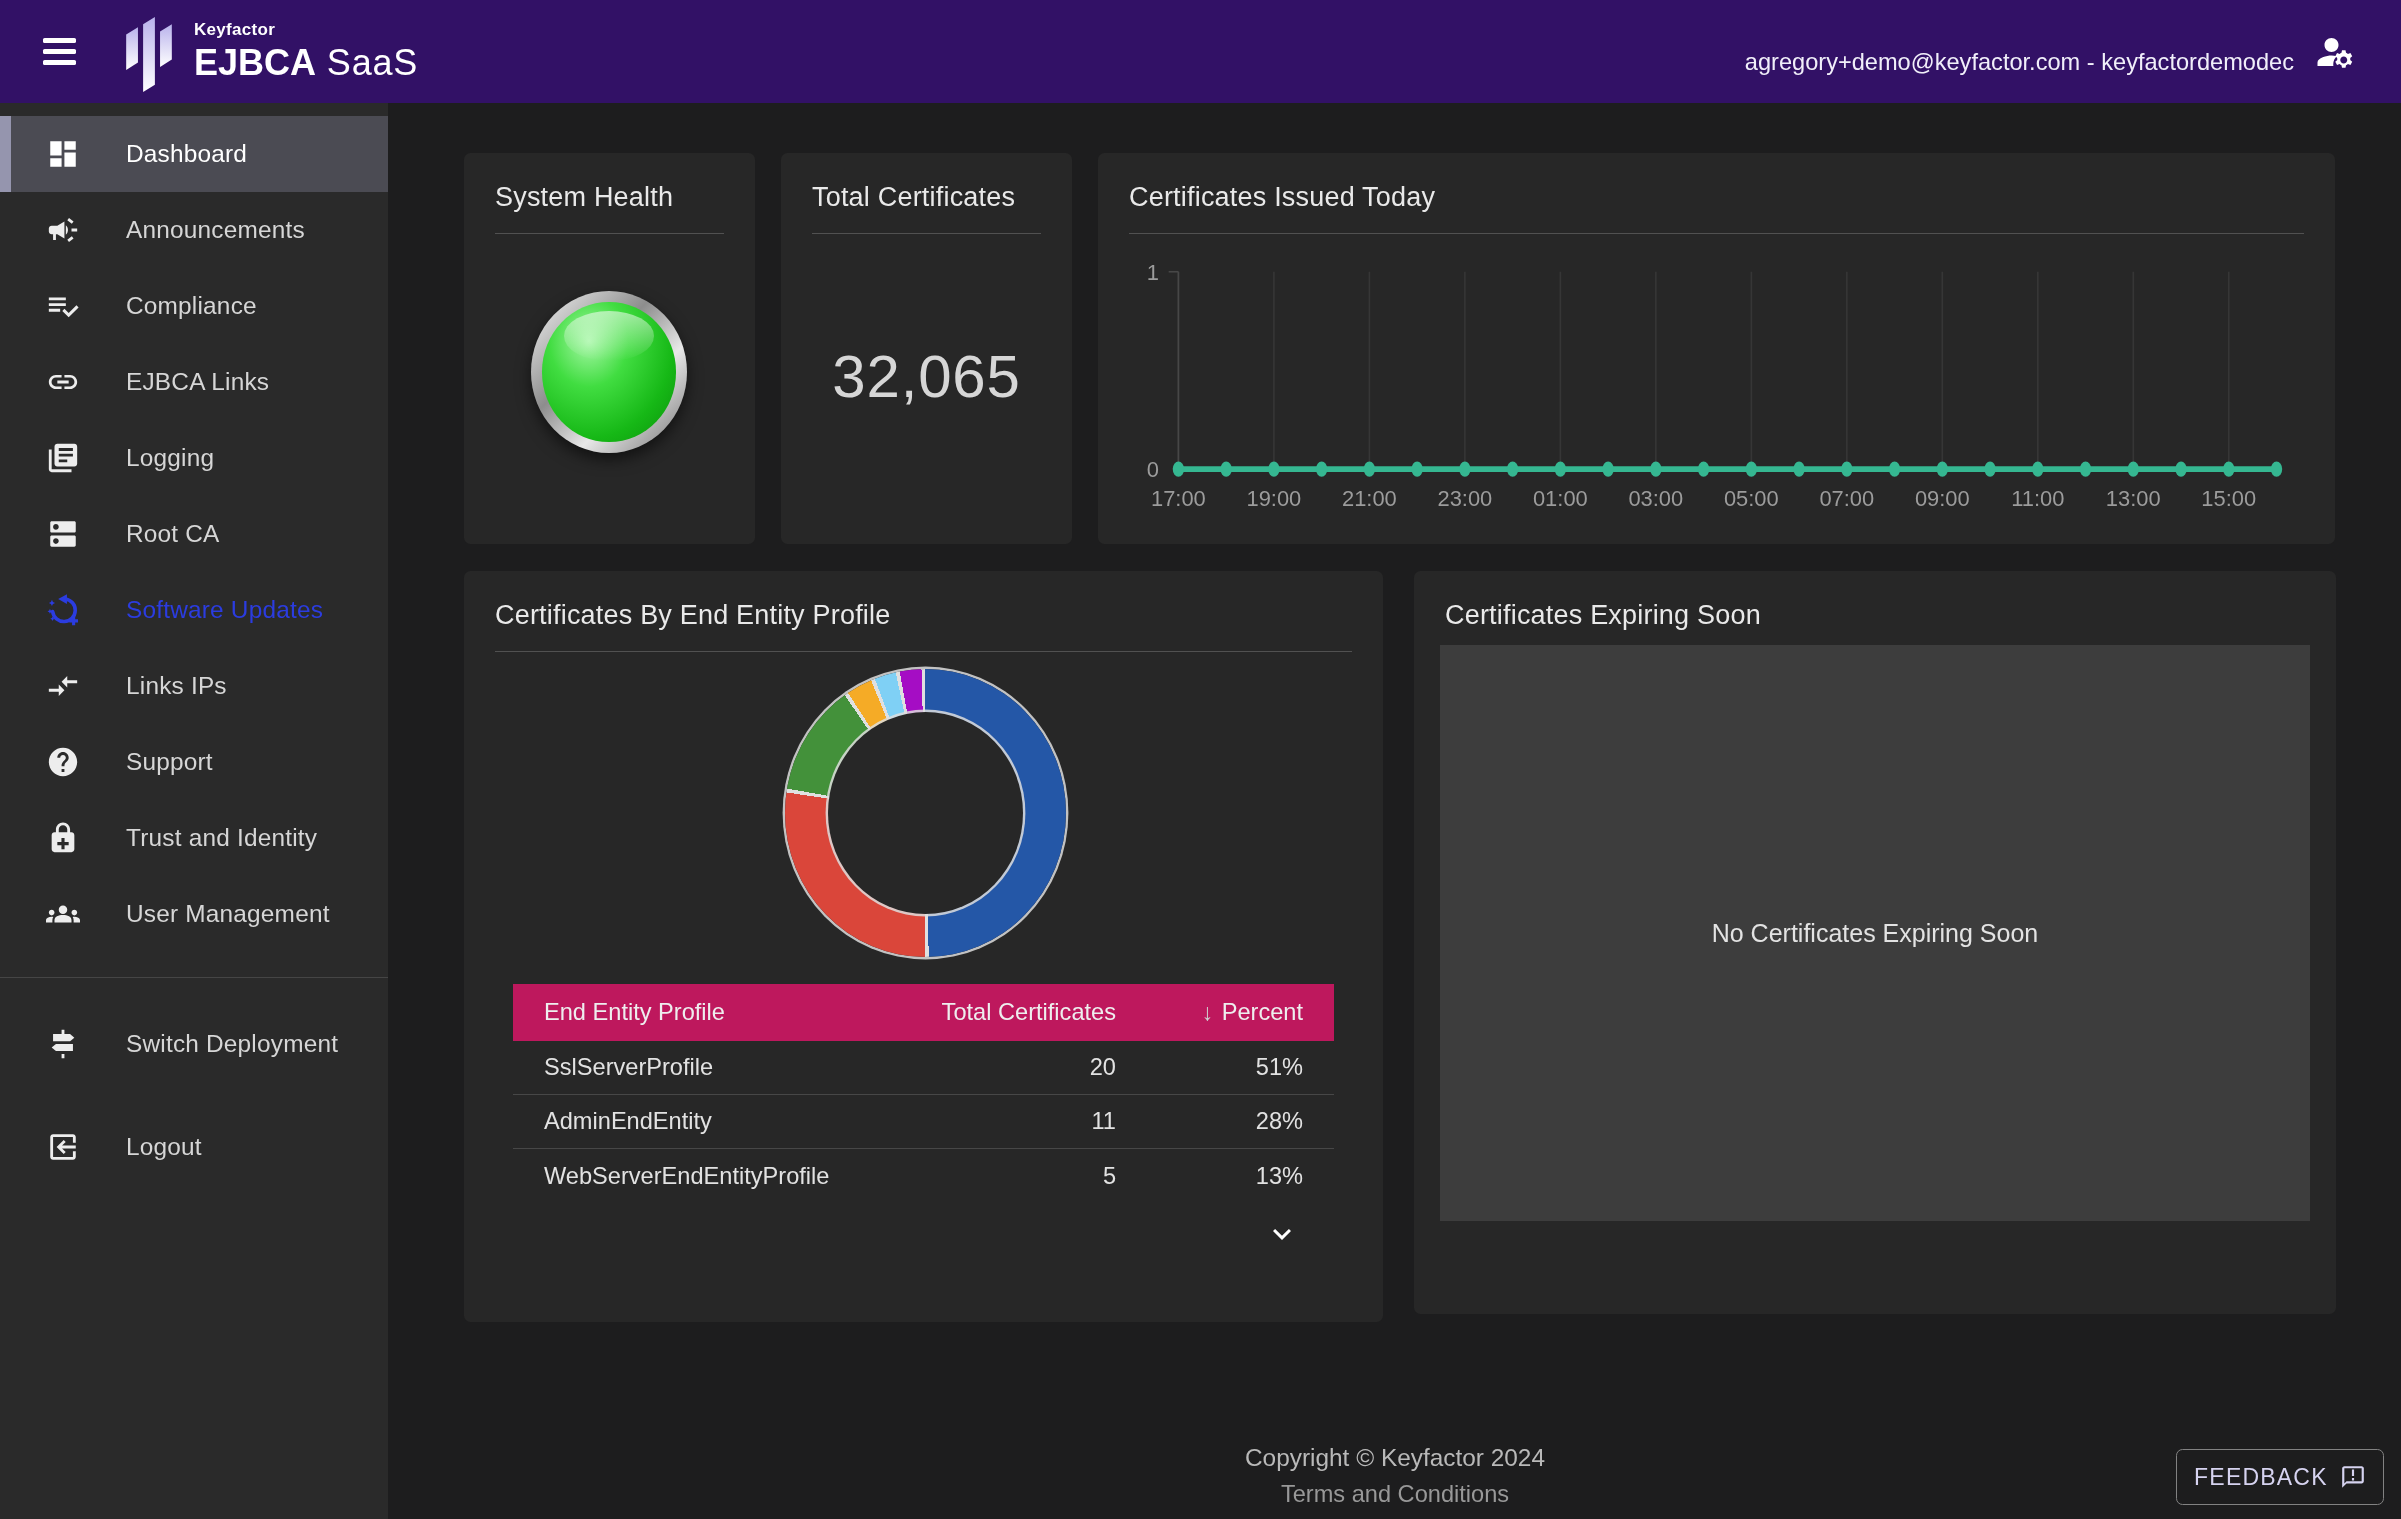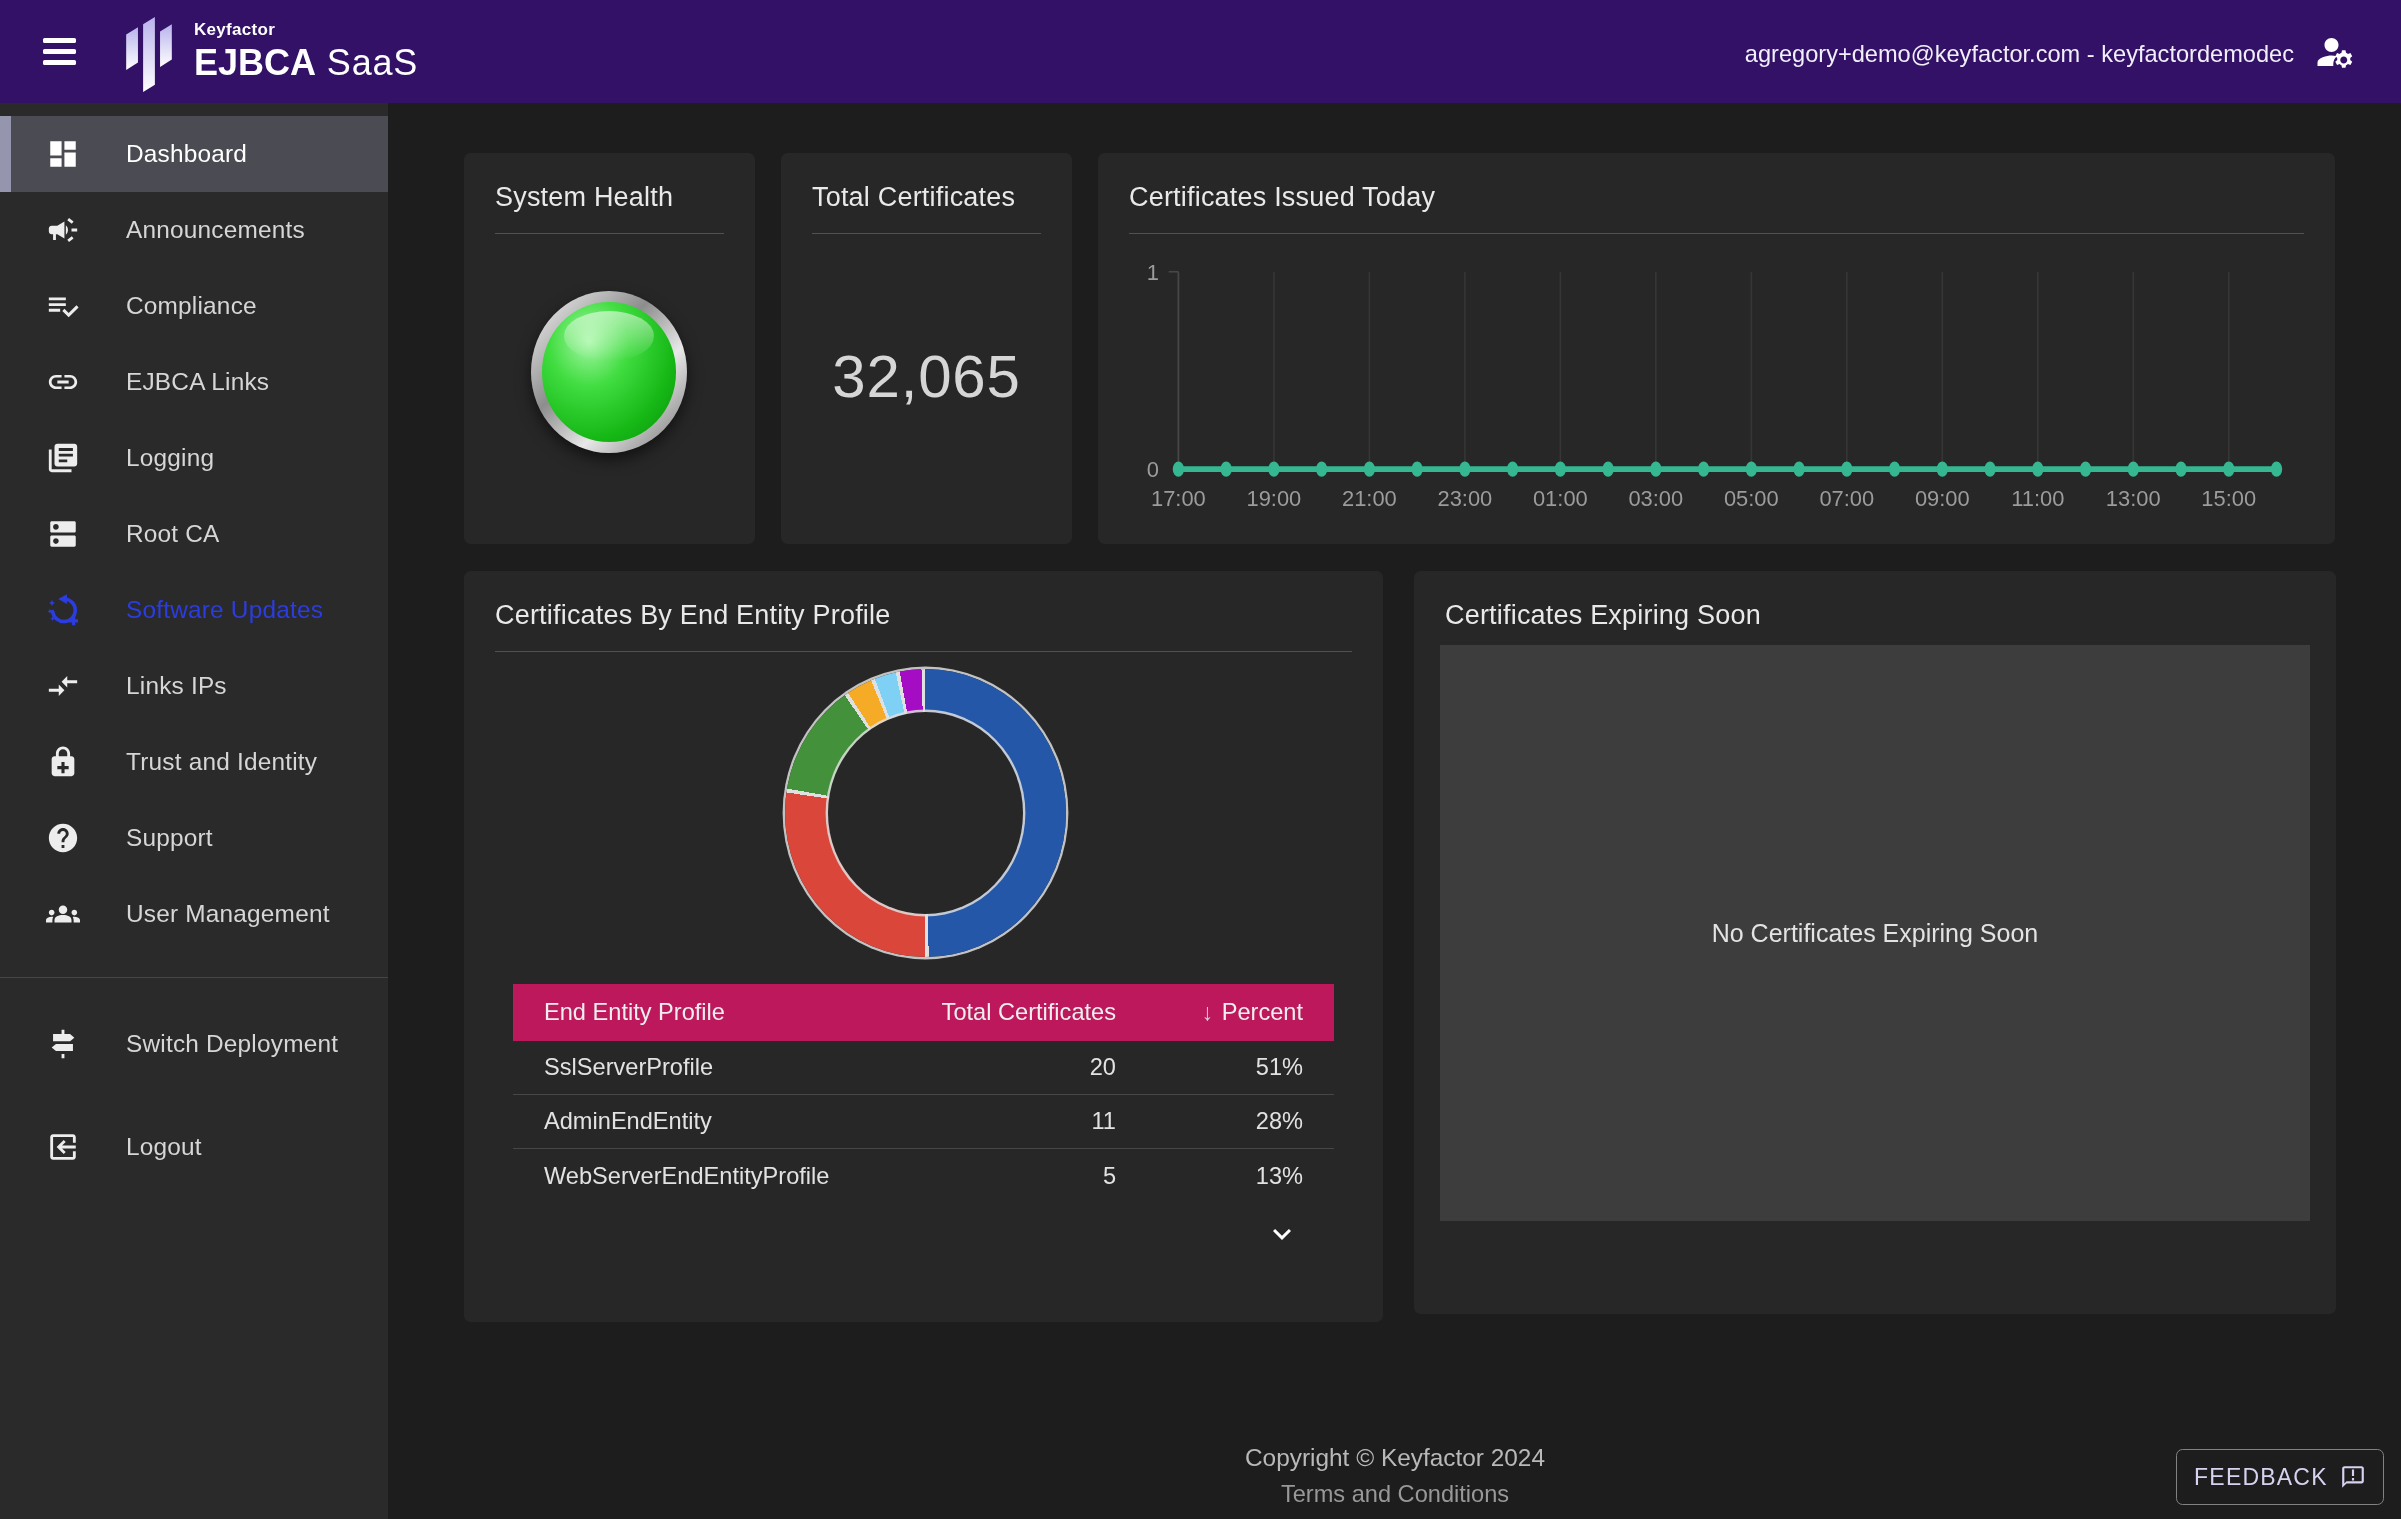--- a/index.html
+++ b/index.html
@@ -10,21 +10,21 @@
   .app-header { position:absolute; left:0; top:0; width:2401px; height:103px; background:#321166; z-index:10; }
   .hamburger { position:absolute; left:43px; top:38px; width:32.5px; height:27px;
                display:flex; flex-direction:column; justify-content:space-between; cursor:pointer; background:none; border:none; }
   .hamburger span { display:block; height:4.9px; background:#fff; border-radius:1.6px; }
   .logo-wrap { position:absolute; left:122px; top:11.4px; height:81px; display:flex; align-items:center; }
   .brand-text { margin-left:18px; color:#fff; }
   .brand-small { font-size:17px; font-weight:600; letter-spacing:0.3px; }
   .brand-line { font-size:36px; margin-top:1.6px; }
   .brand-name { font-weight:700; }
   .brand-suffix { font-weight:300; letter-spacing:0.8px; }
-  .user-info { position:absolute; right:107px; top:0; height:108px; display:flex; align-items:center;
+  .user-info { position:absolute; right:107px; top:8px; height:108px; display:flex; align-items:center;
                font-size:23.6px; color:#f1effa; }
   .account-icon { position:absolute; right:45px; top:31px; width:42px; height:42px; color:#fff; cursor:pointer; }
   .account-icon svg { width:100%; height:100%; }
 
   
   .sidebar { position:absolute; left:0; top:103px; width:388px; height:1416px; background:#2a2a2a; z-index:5; }
   #nav-main { padding-top:13px; }
   .nav-item { position:relative; display:flex; align-items:center; height:76px; cursor:pointer; color:#d6d6d6; }
   .nav-item .nav-icon { width:36px; height:36px; margin-left:45px; margin-right:45px; flex:0 0 auto;
                         display:flex; align-items:center; justify-content:center; color:#ededed; }
@@ -208,33 +208,33 @@
         <span class="nav-icon">
           <svg viewBox="0 0 24 24" fill="currentColor">
             <path d="M9.01 14H2v2h7.01v3L13 15l-3.99-4v3zm5.98-1v-3H22V8h-7.01V5L11 9l3.99 4z"></path>
           </svg>
         </span>
         <span class="nav-label">Links IPs</span>
       </div>
       <div class="nav-item">
         <span class="nav-icon">
           <svg viewBox="0 0 24 24" fill="currentColor">
+            <path d="M12 2C6.48 2 2 6.48 2 12s4.48 10 10 10 10-4.48 10-10S17.52 2 12 2zm1 17h-2v-2h2v2zm2.07-7.75l-.9.92C13.45 12.9 13 13.5 13 15h-2v-.5c0-1.1.45-2.1 1.17-2.83l1.24-1.26c.37-.36.59-.86.59-1.41 0-1.1-.9-2-2-2s-2 .9-2 2H8c0-2.21 1.79-4 4-4s4 1.79 4 4c0 .88-.36 1.68-.93 2.25z"></path>
+          </svg>
+        </span>
+        <span class="nav-label">Support</span>
+      </div>
+      <div class="nav-item">
+        <span class="nav-icon">
+          <svg viewBox="0 0 24 24" fill="currentColor">
             <path d="M18 8h-1V6c0-2.76-2.24-5-5-5S7 3.24 7 6v2H6c-1.1 0-2 .9-2 2v10c0 1.1.9 2 2 2h12c1.1 0 2-.9 2-2V10c0-1.1-.9-2-2-2zM9 6c0-1.66 1.34-3 3-3s3 1.34 3 3v2H9V6z"></path>
             <path d="M13.1 12h-2.2v2.9H8v2.2h2.9V20h2.2v-2.9H16v-2.2h-2.9z" fill="#2a2a2a"></path>
           </svg>
         </span>
         <span class="nav-label">Trust and Identity</span>
-      </div>
-      <div class="nav-item">
-        <span class="nav-icon">
-          <svg viewBox="0 0 24 24" fill="currentColor">
-            <path d="M12 2C6.48 2 2 6.48 2 12s4.48 10 10 10 10-4.48 10-10S17.52 2 12 2zm1 17h-2v-2h2v2zm2.07-7.75l-.9.92C13.45 12.9 13 13.5 13 15h-2v-.5c0-1.1.45-2.1 1.17-2.83l1.24-1.26c.37-.36.59-.86.59-1.41 0-1.1-.9-2-2-2s-2 .9-2 2H8c0-2.21 1.79-4 4-4s4 1.79 4 4c0 .88-.36 1.68-.93 2.25z"></path>
-          </svg>
-        </span>
-        <span class="nav-label">Support</span>
       </div>
       <div class="nav-item">
         <span class="nav-icon">
           <svg viewBox="0 0 24 24" fill="currentColor">
             <path d="M12 12.75c1.63 0 3.07.39 4.24.9 1.08.48 1.76 1.56 1.76 2.73V18H6v-1.61c0-1.18.68-2.26 1.76-2.73 1.17-.52 2.61-.91 4.24-.91zM4 13c1.1 0 2-.9 2-2s-.9-2-2-2-2 .9-2 2 .9 2 2 2zm1.13 1.1c-.37-.06-.74-.1-1.13-.1-.99 0-1.93.21-2.78.58C.48 14.9 0 15.62 0 16.43V18h4.5v-1.61c0-.83.23-1.61.63-2.29zM20 13c1.1 0 2-.9 2-2s-.9-2-2-2-2 .9-2 2 .9 2 2 2zm4 3.43c0-.81-.48-1.53-1.22-1.85-.85-.37-1.79-.58-2.78-.58-.39 0-.76.04-1.13.1.4.68.63 1.46.63 2.29V18H24v-1.57zM12 6c1.66 0 3 1.34 3 3s-1.34 3-3 3-3-1.34-3-3 1.34-3 3-3z"></path>
           </svg>
         </span>
         <span class="nav-label">User Management</span>
       </div>
     </div>

